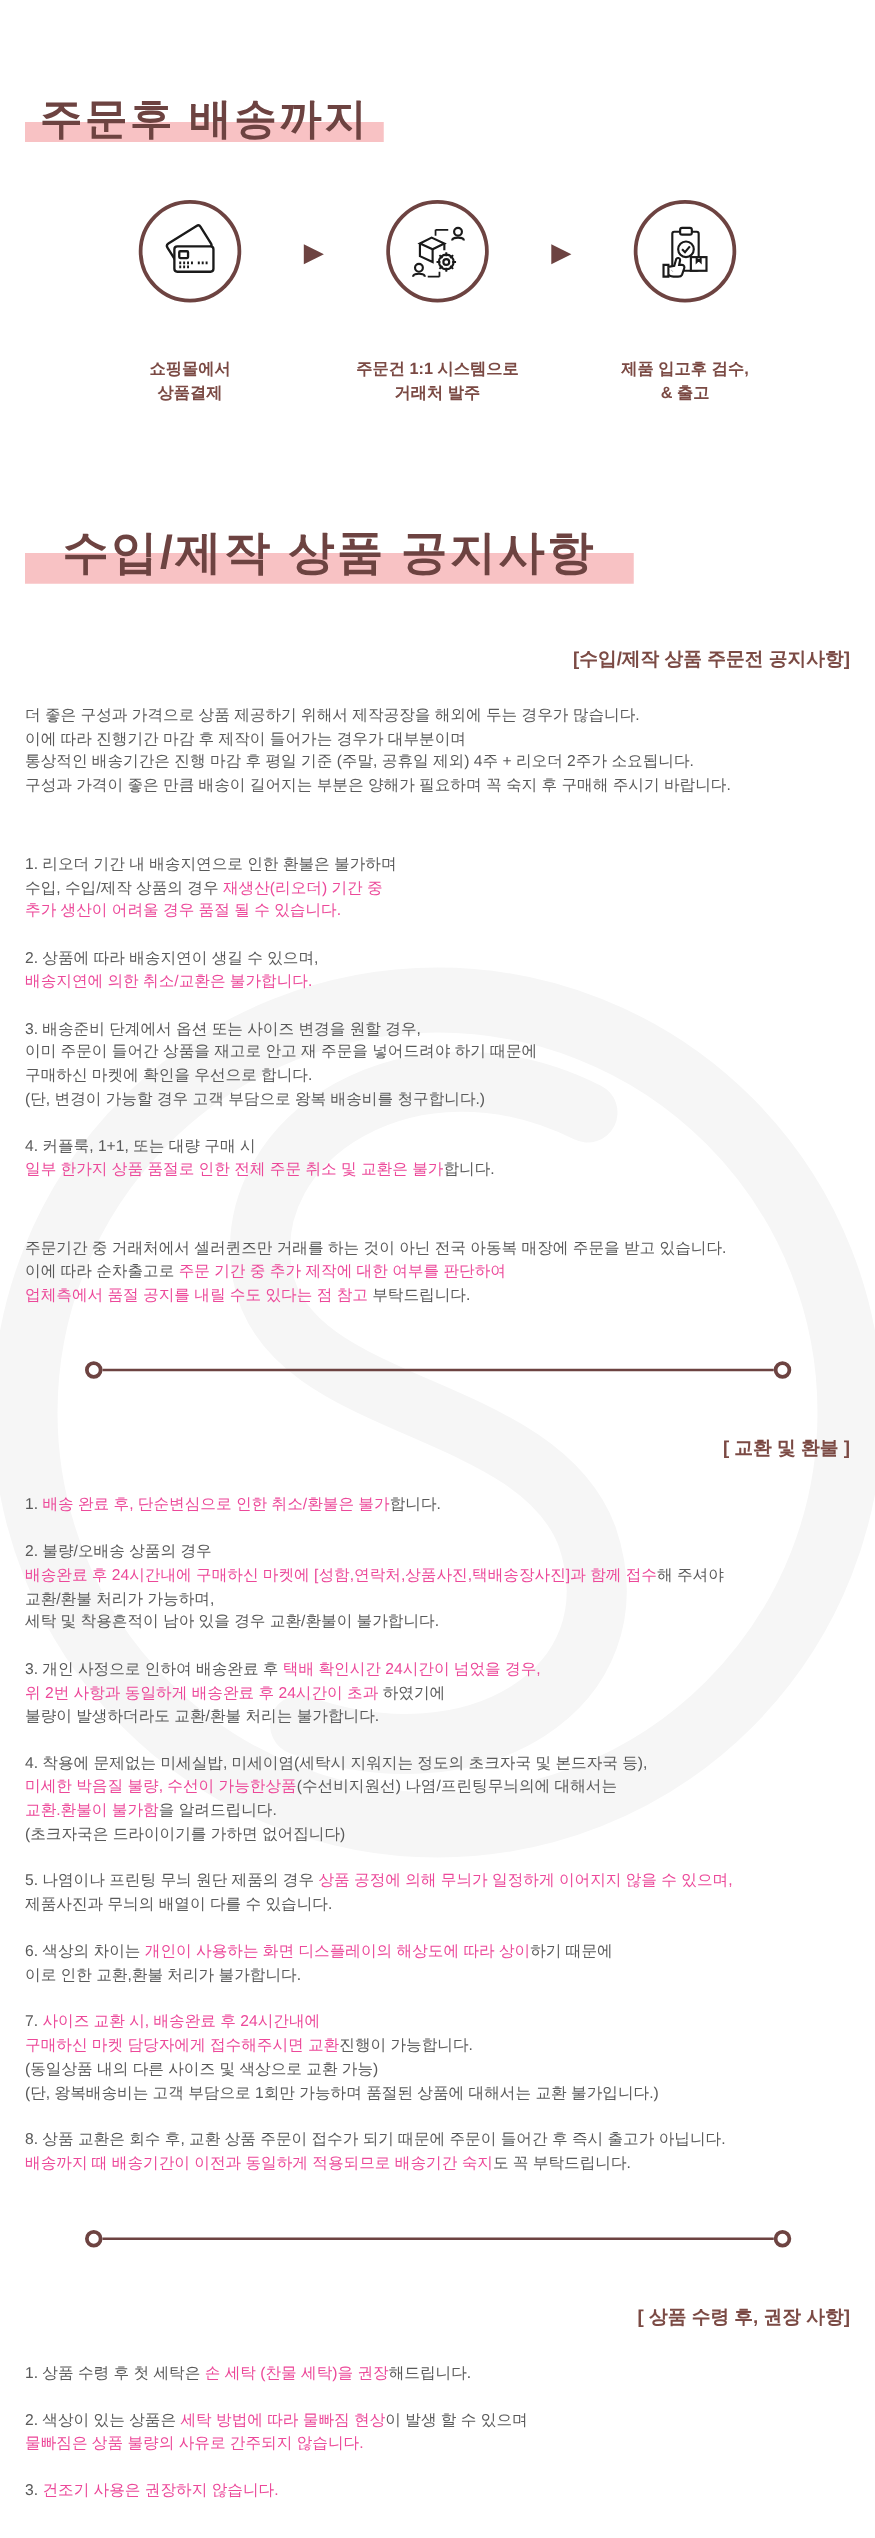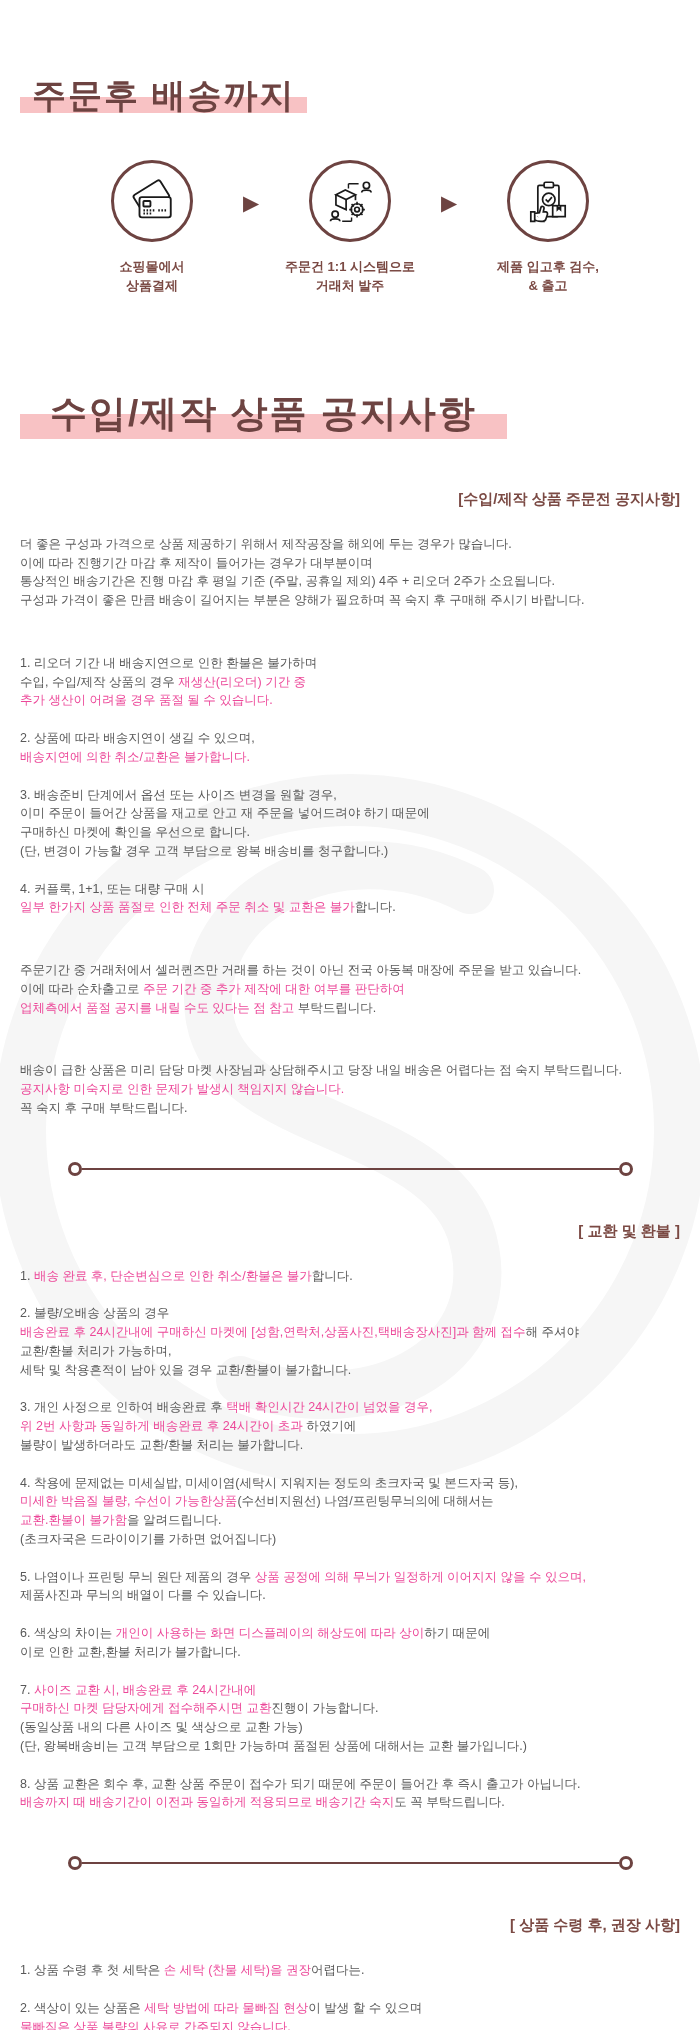--- a/index.html
+++ b/index.html
@@ -7,21 +7,21 @@
   .page{position:relative;width:700px;margin:0 auto;padding:52px 20px 70px;box-sizing:border-box;overflow:hidden;background:#fff;}
   .wm{position:absolute;left:0;top:540px;z-index:0;pointer-events:none;}
   .content{position:relative;z-index:1;}
 
   .big-title{text-align:left;font-size:34px;font-weight:800;color:#6d4341;letter-spacing:2px;line-height:1.2;}
   .hl{background:linear-gradient(to bottom,transparent 56%,#f8c2c4 56%,#f8c2c4 98%,transparent 98%);padding:0 12px;}
   .big-title.second{font-size:37px;margin-top:96px;}
   .big-title.second .hl{background:linear-gradient(to bottom,transparent 46%,#f8c2c4 46%);padding:0 30px 5px;}
 
   .steps{display:flex;justify-content:center;align-items:flex-start;margin-top:44px;}
-  .step{width:168px;display:flex;flex-direction:column;align-items:center;}
+  .step{width:168px;display:flex;flex-direction:column;align-items:center;gap:28px;}
   .circle{width:82px;height:82px;border:3px solid #6d4341;border-radius:50%;background:#fff;display:flex;align-items:center;justify-content:center;box-sizing:border-box;}
   .step-label{margin-top:15px;font-size:13px;font-weight:700;color:#7b4a44;text-align:center;line-height:1.5;}
   .flow-arrow{color:#6d4341;font-size:21px;line-height:1;margin-top:32px;width:30px;text-align:center;flex:none;}
 
   .section-heading{font-size:15px;font-weight:800;color:#7b4a44;text-align:right;margin:46px 0 26px;}
   .para{font-size:12.5px;line-height:1.5;color:#595959;margin:0 0 19px;}
   .para.gap-top{margin-top:44px;}
   .red{color:#ec4899;font-weight:400;}
 
   .divider{display:flex;align-items:center;width:565px;margin:44px auto;}
@@ -109,21 +109,20 @@
       <h1 class="big-title second"><span class="hl">수입/제작 상품 공지사항</span></h1>
 
       <div>
         <h2 class="section-heading first-heading">[수입/제작 상품 주문전 공지사항]</h2>
         <p class="para"><span>더 좋은 구성과 가격으로 상품 제공하기 위해서 제작공장을 해외에 두는 경우가 많습니다.</span><br><span>이에 따라 진행기간 마감 후 제작이 들어가는 경우가 대부분이며</span><br><span>통상적인 배송기간은 진행 마감 후 평일 기준 (주말, 공휴일 제외) 4주 + 리오더 2주가 소요됩니다.</span><br><span>구성과 가격이 좋은 만큼 배송이 길어지는 부분은 양해가 필요하며 꼭 숙지 후 구매해 주시기 바랍니다.</span></p>
         <p class="para gap-top"><span>1. 리오더 기간 내 배송지연으로 인한 환불은 불가하며</span><br><span>수입, 수입/제작 상품의 경우 </span><span class="red">재생산(리오더) 기간 중</span><br><span class="red">추가 생산이 어려울 경우 품절 될 수 있습니다.</span></p>
         <p class="para"><span>2. 상품에 따라 배송지연이 생길 수 있으며,</span><br><span class="red">배송지연에 의한 취소/교환은 불가합니다.</span></p>
         <p class="para"><span>3. 배송준비 단계에서 옵션 또는 사이즈 변경을 원할 경우,</span><br><span>이미 주문이 들어간 상품을 재고로 안고 재 주문을 넣어드려야 하기 때문에</span><br><span>구매하신 마켓에 확인을 우선으로 합니다.</span><br><span>(단, 변경이 가능할 경우 고객 부담으로 왕복 배송비를 청구합니다.)</span></p>
         <p class="para"><span>4. 커플룩, 1+1, 또는 대량 구매 시</span><br><span class="red">일부 한가지 상품 품절로 인한 전체 주문 취소 및 교환은 불가</span><span>합니다.</span></p>
         <p class="para gap-top"><span>주문기간 중 거래처에서 셀러퀸즈만 거래를 하는 것이 아닌 전국 아동복 매장에 주문을 받고 있습니다.</span><br><span>이에 따라 순차출고로 </span><span class="red">주문 기간 중 추가 제작에 대한 여부를 판단하여</span><br><span class="red">업체측에서 품절 공지를 내릴 수도 있다는 점 참고</span><span> 부탁드립니다.</span></p>
-        <p class="para gap-top"><span>배송이 급한 상품은 미리 담당 마켓 사장님과 상담해주시고 당장 내일 배송은 어렵다는 점 숙지 부탁드립니다.</span><br><span class="red">공지사항 미숙지로 인한 문제가 발생시 책임지지 않습니다.</span><br><span>꼭 숙지 후 구매 부탁드립니다.</span></p>
       </div>
 
       <div class="divider">
         <span class="ring"></span>
         <span class="line"></span>
         <span class="ring"></span>
       </div>
 
       <div>
         <h2 class="section-heading">[ 교환 및 환불 ]</h2>
@@ -138,21 +137,21 @@
       </div>
 
       <div class="divider">
         <span class="ring"></span>
         <span class="line"></span>
         <span class="ring"></span>
       </div>
 
       <div>
         <h2 class="section-heading">[ 상품 수령 후, 권장 사항]</h2>
-        <p class="para"><span>1. 상품 수령 후 첫 세탁은 </span><span class="red">손 세탁 (찬물 세탁)을 권장</span><span>어렵다는.</span></p>
+        <p class="para"><span>1. 상품 수령 후 첫 세탁은 </span><span class="red">손 세탁 (찬물 세탁)을 권장</span><span>해드립니다.</span></p>
         <p class="para"><span>2. 색상이 있는 상품은 </span><span class="red">세탁 방법에 따라 물빠짐 현상</span><span>이 발생 할 수 있으며</span><br><span class="red">물빠짐은 상품 불량의 사유로 간주되지 않습니다.</span></p>
         <p class="para"><span>3. </span><span class="red">건조기 사용은 권장하지 않습니다.</span><br></p>
 
       </div>
 
     </div>
   </div>
 </div>
 
 </body></html>

